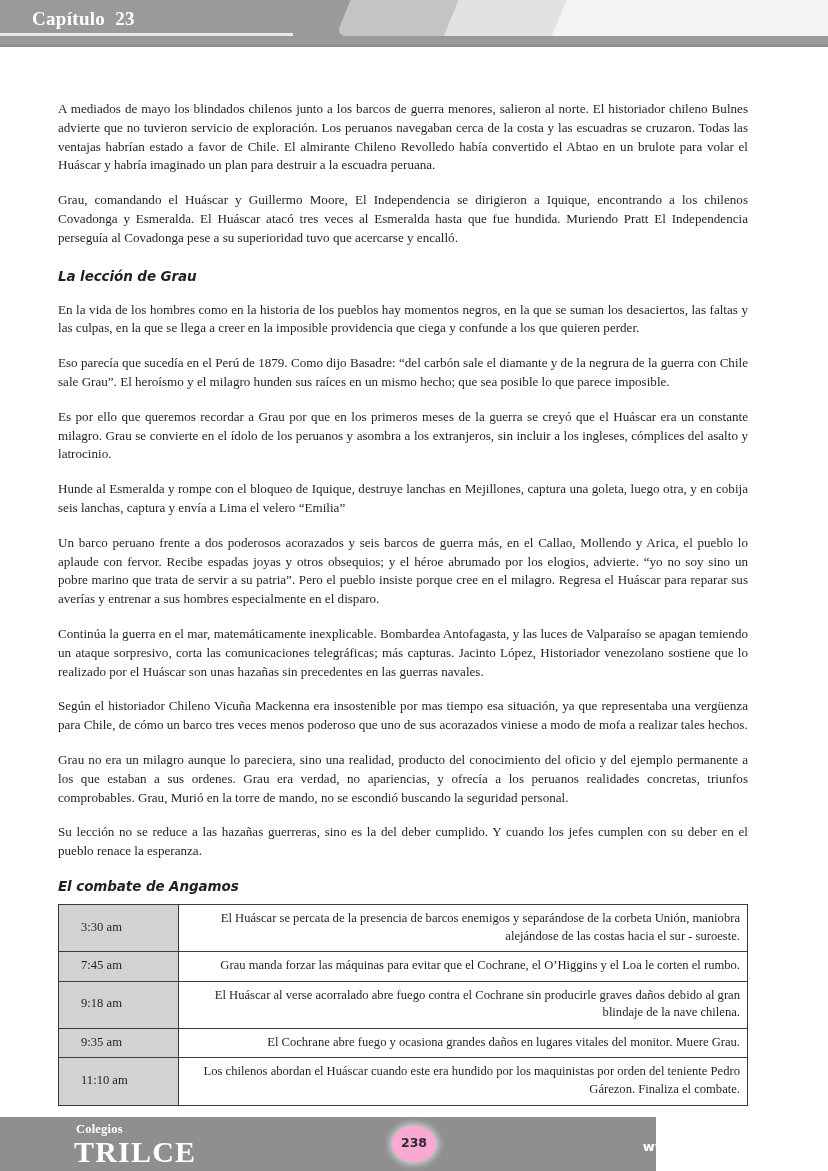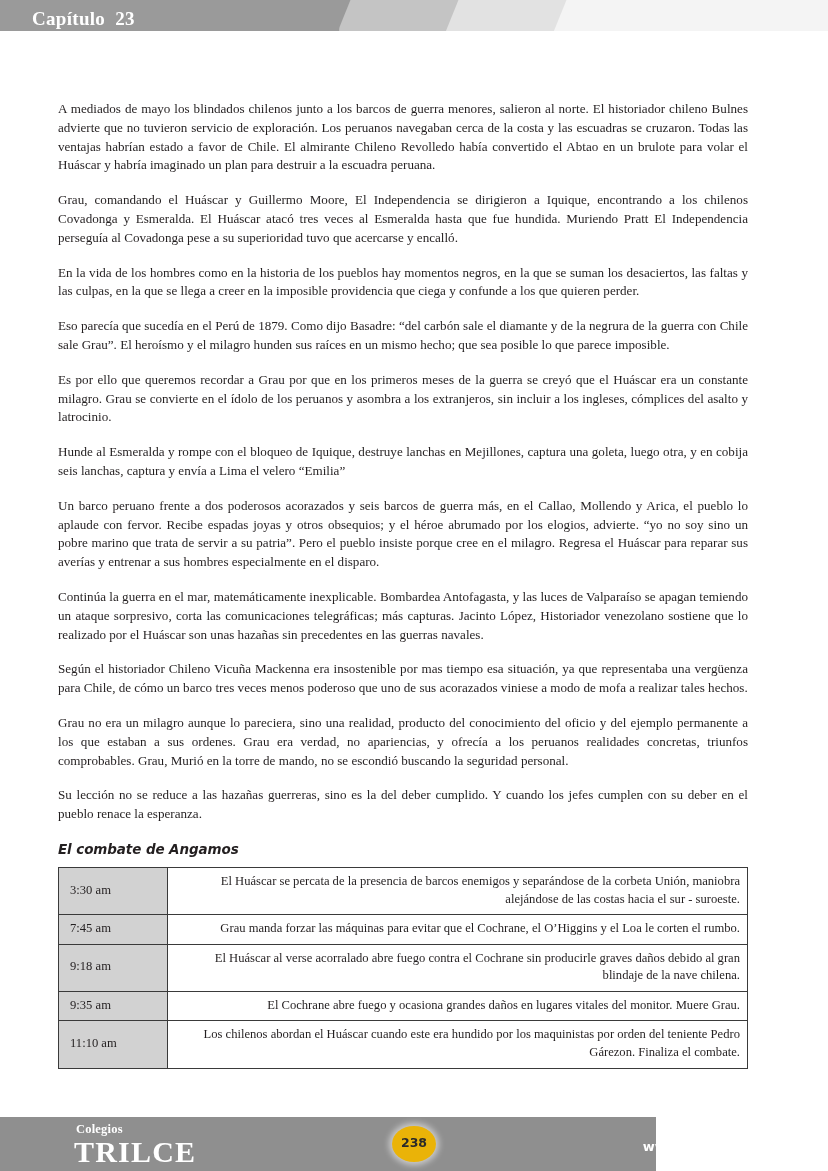--- a/index.html
+++ b/index.html
@@ -15,21 +15,21 @@
     font-family: "Liberation Serif", "DejaVu Serif", serif;
     color: #231f20;
   }
 
   
   .header {
     position: absolute;
     left: 0;
     top: 0;
     width: 828px;
-    height: 31px;
+    height: 47px;
     background: #9a9a9a;
     overflow: hidden;
   }
   .header-shape-a {
     position: absolute;
     left: 344px;
     top: -4px;
     width: 120px;
     height: 40px;
     background: #c4c4c4;
@@ -121,21 +121,21 @@
     vertical-align: middle;
     font-size: 12.6px;
     line-height: 17.6px;
     padding: 5px 7px 6px 7px;
     color: #231f20;
   }
   table.events td.time {
     width: 90px;
     background: #d2d2d2;
     white-space: nowrap;
-    padding-left: 11px;
+    padding-left: 22px;
   }
   table.events td.desc {
     background: #ffffff;
     text-align: right;
     padding-left: 10px;
   }
 
   
   .footer {
     position: absolute;
@@ -168,21 +168,21 @@
     letter-spacing: 1.2px;
     display: block;
   }
   .page-badge {
     position: absolute;
     left: 392px;
     top: 1126px;
     width: 44px;
     height: 36px;
     border-radius: 50%;
-    background: #eab308;
+    background: #f9a8d4;
     box-shadow: 0 0 6px 3px rgba(255,255,255,0.55);
   }
   .page-badge span {
     position: absolute;
     left: 0; right: 0; top: 9px;
     text-align: center;
     font-family: "DejaVu Sans", "Liberation Sans", sans-serif;
     font-weight: bold;
     font-size: 12.5px;
     color: #2a2a2a;
@@ -208,20 +208,21 @@
   <div class="header-title">Capítulo  23</div>
   <div class="header-rule"></div>
   <div class="header-bottomline"></div>
 </div>
 
 <div class="content">
 
   <p class="para">A mediados de mayo los blindados chilenos junto a los barcos de guerra menores, salieron al norte. El historiador chileno Bulnes advierte que no tuvieron servicio de exploración. Los peruanos navegaban cerca de la costa y las escuadras se cruzaron. Todas las ventajas habrían estado a favor de Chile. El almirante Chileno Revolledo había convertido el Abtao en un brulote para volar el Huáscar y habría imaginado un plan para destruir a la escuadra peruana.</p>
   <p class="para">Grau, comandando el Huáscar y Guillermo Moore, El Independencia se dirigieron a Iquique, encontrando a los chilenos Covadonga y Esmeralda. El Huáscar atacó tres veces al Esmeralda hasta que fue hundida. Muriendo Pratt El Independencia perseguía al Covadonga pese a su superioridad tuvo que acercarse y encalló.</p>
 
+  <h3 class="subhead tight-top">La lección de Grau</h3>
 
   <p class="para">En la vida de los hombres como en la historia de los pueblos hay momentos negros, en la que se suman los desaciertos, las faltas y las culpas, en la que se llega a creer en la imposible providencia que ciega y confunde a los que quieren perder.</p>
   <p class="para">Eso parecía que sucedía en el Perú de 1879. Como dijo Basadre: “del carbón sale el diamante y de la negrura de la guerra con Chile sale Grau”. El heroísmo y el milagro hunden sus raíces en un mismo hecho; que sea posible lo que parece imposible.</p>
   <p class="para">Es por ello que queremos recordar a Grau por que en los primeros meses de la guerra se creyó que el Huáscar era un constante milagro. Grau se convierte en el ídolo de los peruanos y asombra a los extranjeros, sin incluir a los ingleses, cómplices del asalto y latrocinio.</p>
   <p class="para">Hunde al Esmeralda y rompe con el bloqueo de Iquique, destruye lanchas en Mejillones, captura una goleta, luego otra, y en cobija seis lanchas, captura y envía a Lima el velero “Emilia”</p>
   <p class="para">Un barco peruano frente a dos poderosos acorazados y seis barcos de guerra más, en el Callao, Mollendo y Arica, el pueblo lo aplaude con fervor. Recibe espadas joyas y otros obsequios; y el héroe abrumado por los elogios, advierte. “yo no soy sino un pobre marino que trata de servir a su patria”. Pero el pueblo insiste porque cree en el milagro. Regresa el Huáscar para reparar sus averías y entrenar a sus hombres especialmente en el disparo.</p>
   <p class="para">Continúa la guerra en el mar, matemáticamente inexplicable. Bombardea Antofagasta, y las luces de Valparaíso se apagan temiendo un ataque sorpresivo, corta las comunicaciones telegráficas; más capturas. Jacinto López, Historiador venezolano sostiene que lo realizado por el Huáscar son unas hazañas sin precedentes en las guerras navales.</p>
   <p class="para">Según el historiador Chileno Vicuña Mackenna era insostenible por mas tiempo esa situación, ya que representaba una vergüenza para Chile, de cómo un barco tres veces menos poderoso que uno de sus acorazados viniese a modo de mofa a realizar tales hechos.</p>
   <p class="para">Grau no era un milagro aunque lo pareciera, sino una realidad, producto del conocimiento del oficio y del ejemplo permanente a los que estaban a sus ordenes. Grau era verdad, no apariencias, y ofrecía a los peruanos realidades concretas, triunfos comprobables. Grau, Murió en la torre de mando, no se escondió buscando la seguridad personal.</p>
   <p class="para">Su lección no se reduce a las hazañas guerreras, sino es la del deber cumplido. Y cuando los jefes cumplen con su deber en el pueblo renace la esperanza.</p>

